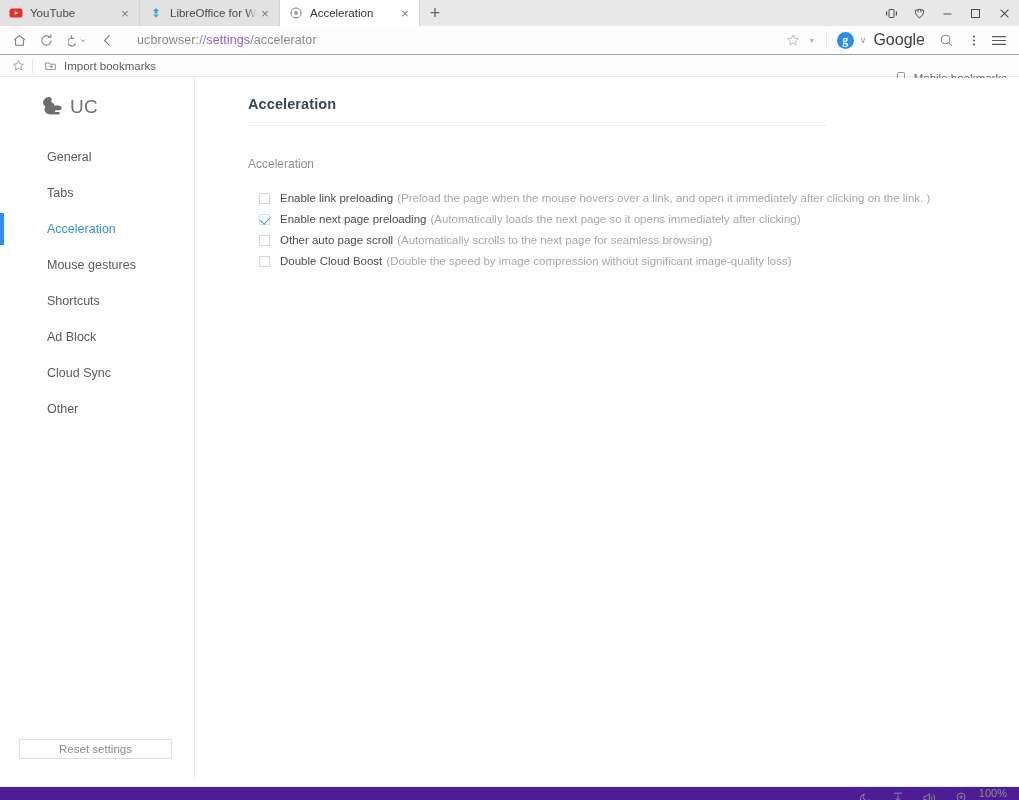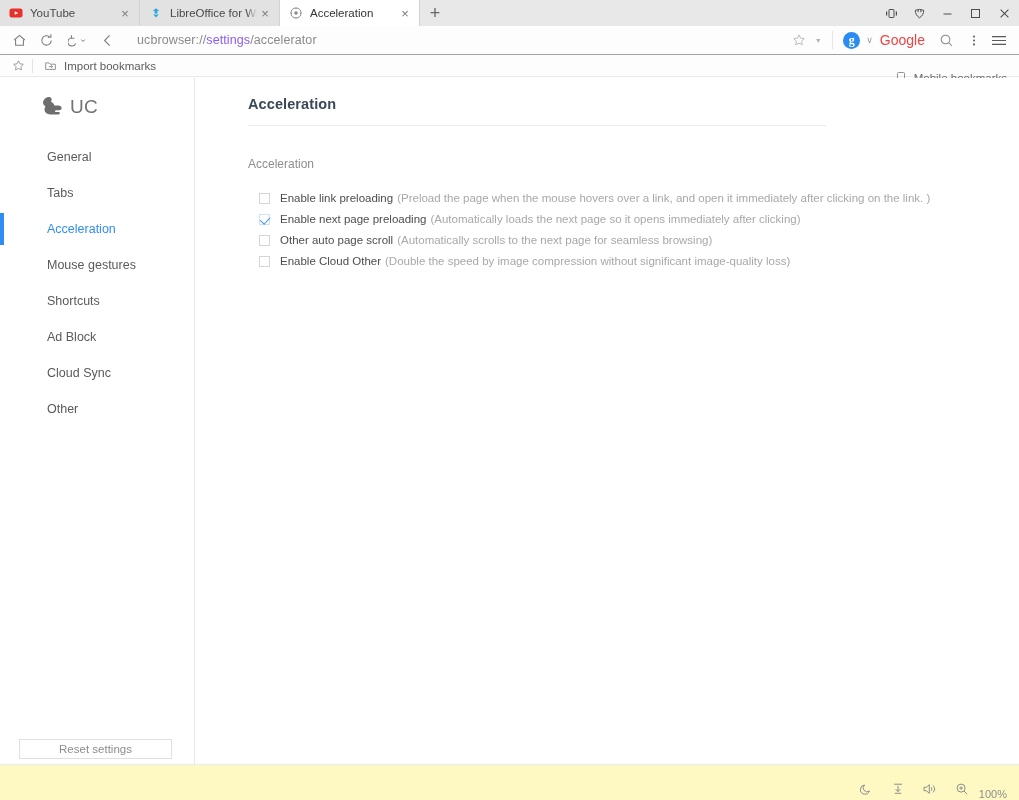--- a/index.html
+++ b/index.html
@@ -120,21 +120,21 @@
   .g-icon {
     width: 17px; height: 17px; border-radius: 50%;
     background: #2a8cf0;
     color: #fff;
     font-size: 12px;
     font-weight: bold;
     display: flex; align-items: center; justify-content: center;
     font-family: "Liberation Serif", serif;
   }
   .search-caret { margin: 0 7px 0 6px; color: #9a9a9a; font-size: 9px; }
-  .search-engine-label { font-size: 14px; color: #ef4444; }
+  .search-engine-label { font-size: 16px; color: #404040; }
   .search-go { width: 34px; height: 27px; display:flex; align-items:center; justify-content:center; color:#8a8a8a; }
   .menu-btn { width: 22px; height: 27px; display:flex; align-items:center; justify-content:center; color:#6a6a6a; }
   .hamburger-btn { width: 28px; height: 27px; display:flex; align-items:center; justify-content:center; color:#5a5a5a; }
 
   
   .bookmarksbar {
     height: 22px;
     background: #fdfdfd;
     border-bottom: 1px solid #e9e9e9;
     display: flex;
@@ -266,25 +266,25 @@
     font-size: 11.5px;
     color: #a8a8a8;
     margin-left: 4px;
     white-space: nowrap;
   }
 
   
   .statusbar {
     position: absolute;
     left: 0; right: 0; bottom: 0;
-    height: 36px;
-    background: #fef9c3;
+    height: 14px;
+    background: #4c1d95;
     border-top: 1px solid #ececec;
     display: flex;
-    align-items: flex-end;
+    align-items: flex-start;
     justify-content: flex-end;
     padding-right: 8px;
     gap: 0px;
   }
   .sb-btn {
     width: 32px; height: 22px;
     display: flex; align-items: center; justify-content: center;
     color: #8c8c8c;
   }
   .sb-zoom {
@@ -529,21 +529,21 @@
         </div>
 
         <div class="option-row">
           <span class="cb"></span>
           <span class="opt-label">Other auto page scroll</span>
           <span class="opt-desc">(Automatically scrolls to the next page for seamless browsing)</span>
         </div>
 
         <div class="option-row">
           <span class="cb"></span>
-          <span class="opt-label">Enable Cloud Other</span>
+          <span class="opt-label">Double Cloud Boost</span>
           <span class="opt-desc">(Double the speed by image compression without significant image-quality loss)</span>
         </div>
 
       </div>
     </div>
   </div>
 </div>
 
 <div class="statusbar">
   <div class="sb-btn">

